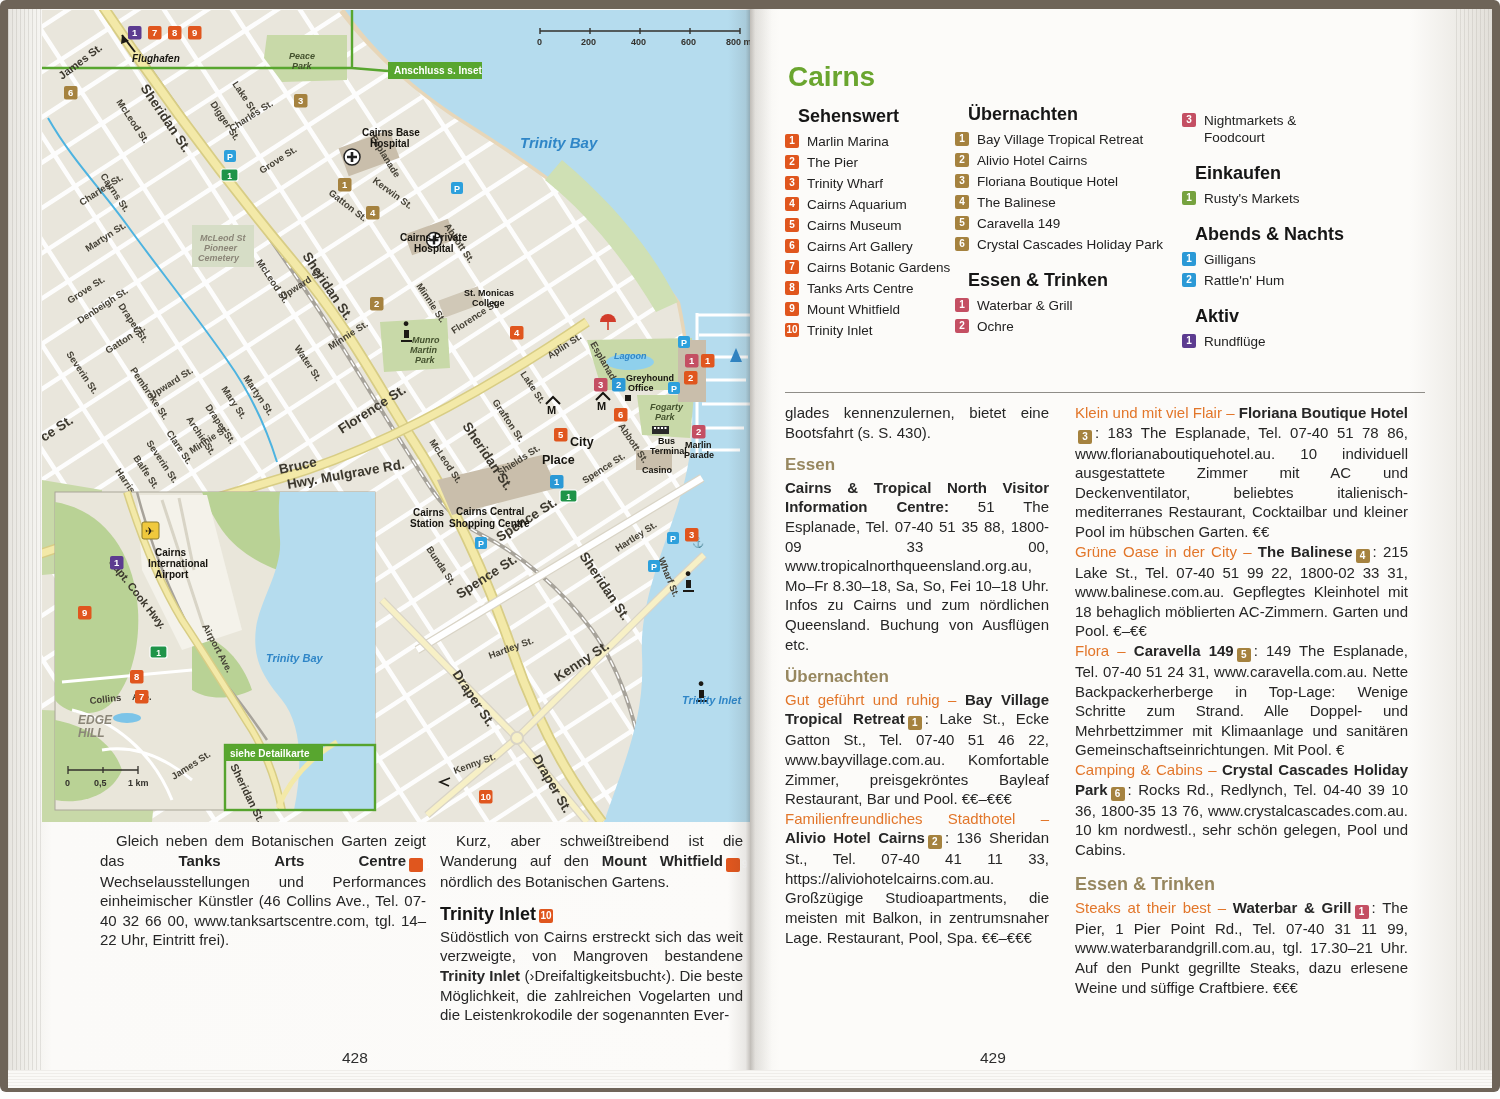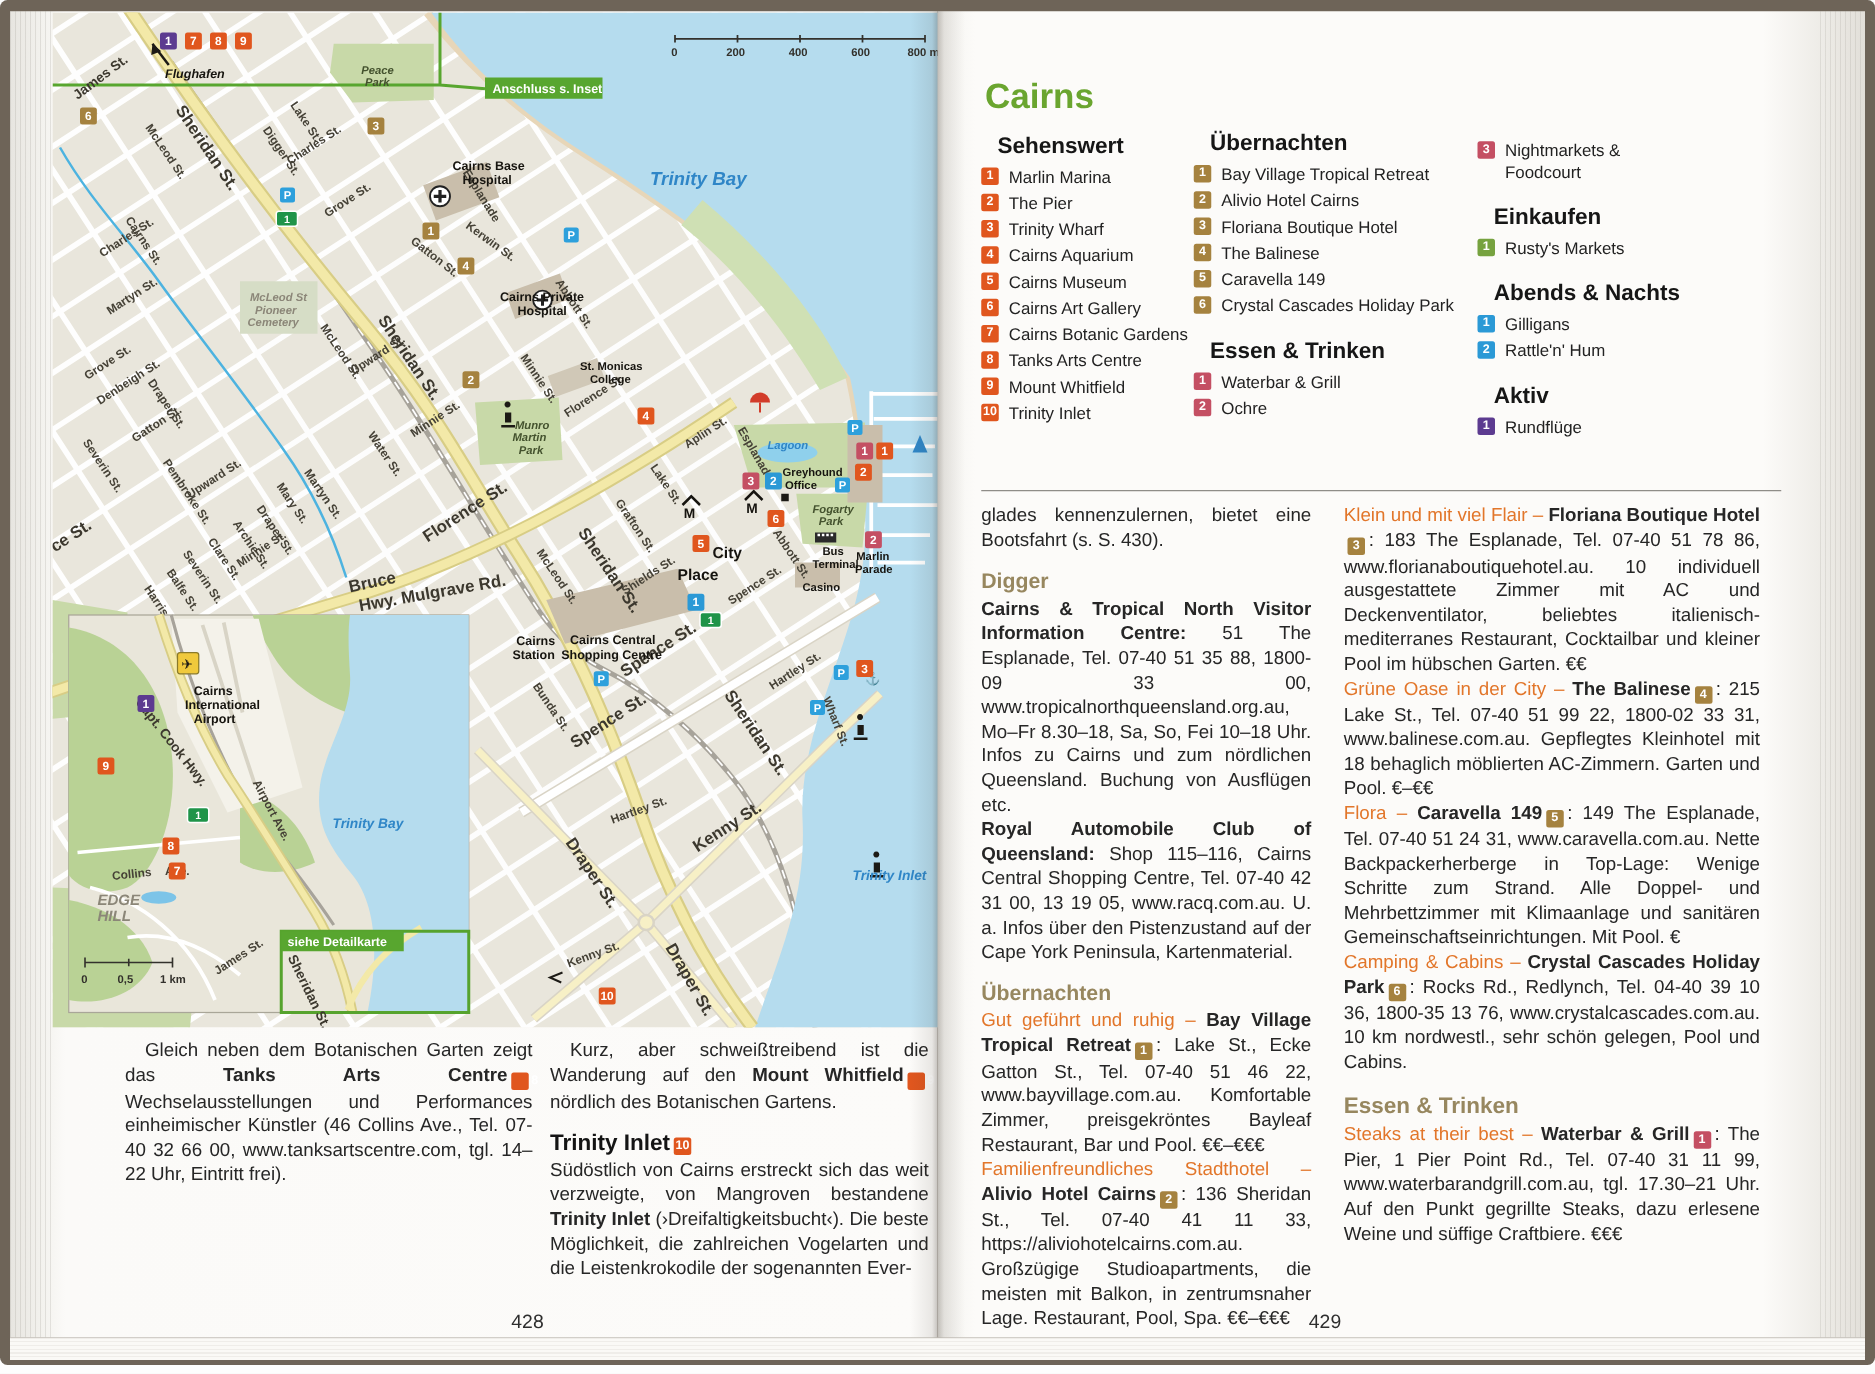--- a/index.html
+++ b/index.html
@@ -10,21 +10,21 @@
   .page-left{left:8px;width:742px;background:linear-gradient(90deg,#e7e5e0 0,#f3f2ee 26px,#fbfaf8 44px,#fcfbf9 100%);}
   .page-right{left:750px;width:742px;background:linear-gradient(90deg,#f3f2ee 0,#fcfbf9 30px,#fcfbf9 660px,#eceae5 712px,#e2dfd9 742px);}
   .stackL{position:absolute;left:8px;top:9px;width:34px;height:1061px;
           background:repeating-linear-gradient(90deg,rgba(120,115,105,.16) 0 1px,rgba(255,255,255,0) 1px 4px);}
   .stackR{position:absolute;left:1456px;top:9px;width:36px;height:1061px;
           background:repeating-linear-gradient(90deg,rgba(120,115,105,.14) 0 1px,rgba(255,255,255,0) 1px 4px);}
   .stackB{position:absolute;left:8px;top:1070px;width:1484px;height:18px;
           background:repeating-linear-gradient(180deg,#efede9 0 1px,#faf9f6 1px 3px);}
   .gutter{position:absolute;left:728px;top:9px;width:44px;height:1061px;z-index:40;pointer-events:none;
           background:linear-gradient(90deg,rgba(0,0,0,0) 0,rgba(60,50,40,.10) 40%,rgba(60,50,40,.28) 50%,rgba(60,50,40,.10) 62%,rgba(0,0,0,0) 100%);}
-  .pagenum{position:absolute;width:160px;text-align:center;font-size:15.5px;color:#2e2e2e;top:1040px;}
+  .pagenum{position:absolute;width:160px;font-size:15.5px;color:#2e2e2e;top:1040px;}
 
   
   .title{position:absolute;left:38px;top:52px;font-size:28px;font-weight:600;color:#6aa52f;}
   .lgcol{position:absolute;}
   .lghead{font-size:18px;font-weight:700;color:#161616;margin:0 0 7px 13px;line-height:20px;}
   .lghead.mt{margin-top:17px;}
   .lgrow{display:flex;gap:8px;margin-bottom:4px;font-size:13.5px;line-height:17px;color:#222;}
   .sq{flex:none;width:14px;height:14px;border-radius:2px;color:#fff;font-size:10px;font-weight:700;
       text-align:center;line-height:14px;margin-top:1px;}
   .sq.o{background:#e0561e;} .sq.t{background:#a5823f;} .sq.p{background:#c44f63;}
@@ -609,23 +609,22 @@
       <div class="lgrow">
           <span class="sq v">1</span>
           <span>Rundflüge</span>
         </div>
     </div>
 
     <div class="divider"></div>
 
     <div class="bcol" style="left:35px;width:264px;">
       <p><span>glades kennenzulernen, bietet eine Bootsfahrt (s. S. 430).</span></p>
-      <div class="gold">Digger</div>
+      <div class="gold">Essen</div>
       <p><b>Cairns &amp; Tropical North Visitor Information Centre:</b><span> 51 The Esplanade, Tel. 07-40 51 35 88, 1800-09 33 00, www.tropicalnorthqueensland.org.au, Mo–Fr 8.30–18, Sa, So, Fei 10–18 Uhr. Infos zu Cairns und zum nördlichen Queensland. Buchung von Ausflügen etc.</span></p>
-      <p><b>Royal Automobile Club of Queensland:</b><span> Shop 115–116, Cairns Central Shopping Centre, Tel. 07-40 42 31 00, 13 19 05, www.racq.com.au. U. a. Infos über den Pistenzustand auf der Cape York Peninsula, Kartenmaterial.</span></p>
       <div class="gold">Übernachten</div>
       <p><span class="lead">Gut geführt und ruhig – </span><b>Bay Village Tropical Retreat</b><span class="ib t">1</span><span>: Lake St., Ecke Gatton St., Tel. 07-40 51 46 22, www.bayvillage.com.au. Komfortable Zimmer, preisgekröntes Bayleaf Restaurant, Bar und Pool. €€–€€€</span></p>
       <p><span class="lead">Familienfreundliches Stadthotel – </span><b>Alivio Hotel Cairns</b><span class="ib t">2</span><span>: 136 Sheridan St., Tel. 07-40 41 11 33, https://aliviohotelcairns.com.au. Großzügige Studioapartments, die meisten mit Balkon, in zentrumsnaher Lage. Restaurant, Pool, Spa. €€–€€€</span></p>
     </div>
 
     <div class="bcol" style="left:325px;width:333px;">
       <p><span class="lead">Klein und mit viel Flair – </span><b>Floriana Boutique Hotel</b><span class="ib t">3</span><span>: 183 The Esplanade, Tel. 07-40 51 78 86, www.florianaboutiquehotel.au. 10 individuell ausgestattete Zimmer mit AC und Deckenventilator, beliebtes italienisch-mediterranes Restaurant, Cocktailbar und kleiner Pool im hübschen Garten. €€</span></p>
       <p><span class="lead">Grüne Oase in der City – </span><b>The Balinese</b><span class="ib t">4</span><span>: 215 Lake St., Tel. 07-40 51 99 22, 1800-02 33 31, www.balinese.com.au. Gepflegtes Kleinhotel mit 18 behaglich möblierten AC-Zimmern. Garten und Pool. €–€€</span></p>
       <p><span class="lead">Flora – </span><b>Caravella 149</b><span class="ib t">5</span><span>: 149 The Esplanade, Tel. 07-40 51 24 31, www.caravella.com.au. Nette Backpackerherberge in Top-Lage: Wenige Schritte zum Strand. Alle Doppel- und Mehrbettzimmer mit Klimaanlage und sanitären Gemeinschaftseinrichtungen. Mit Pool. €</span></p>
       <p><span class="lead">Camping &amp; Cabins – </span><b>Crystal Cascades Holiday Park</b><span class="ib t">6</span><span>: Rocks Rd., Redlynch, Tel. 04-40 39 10 36, 1800-35 13 76, www.crystalcascades.com.au. 10 km nordwestl., sehr schön gelegen, Pool und Cabins.</span></p>

